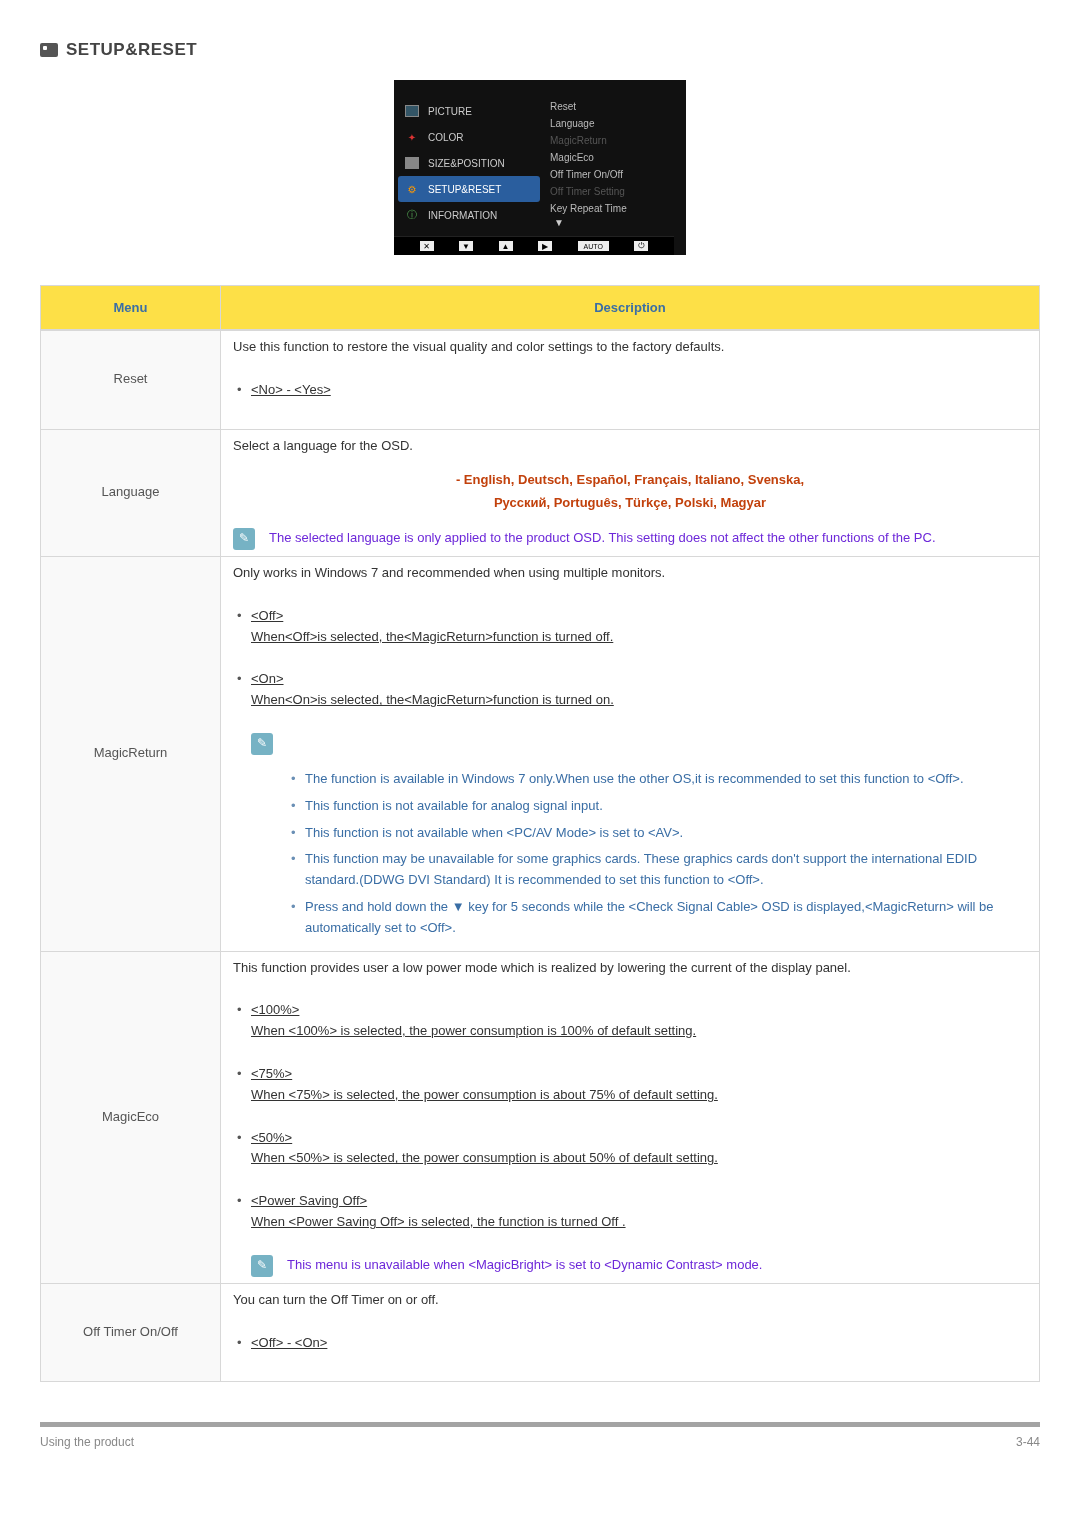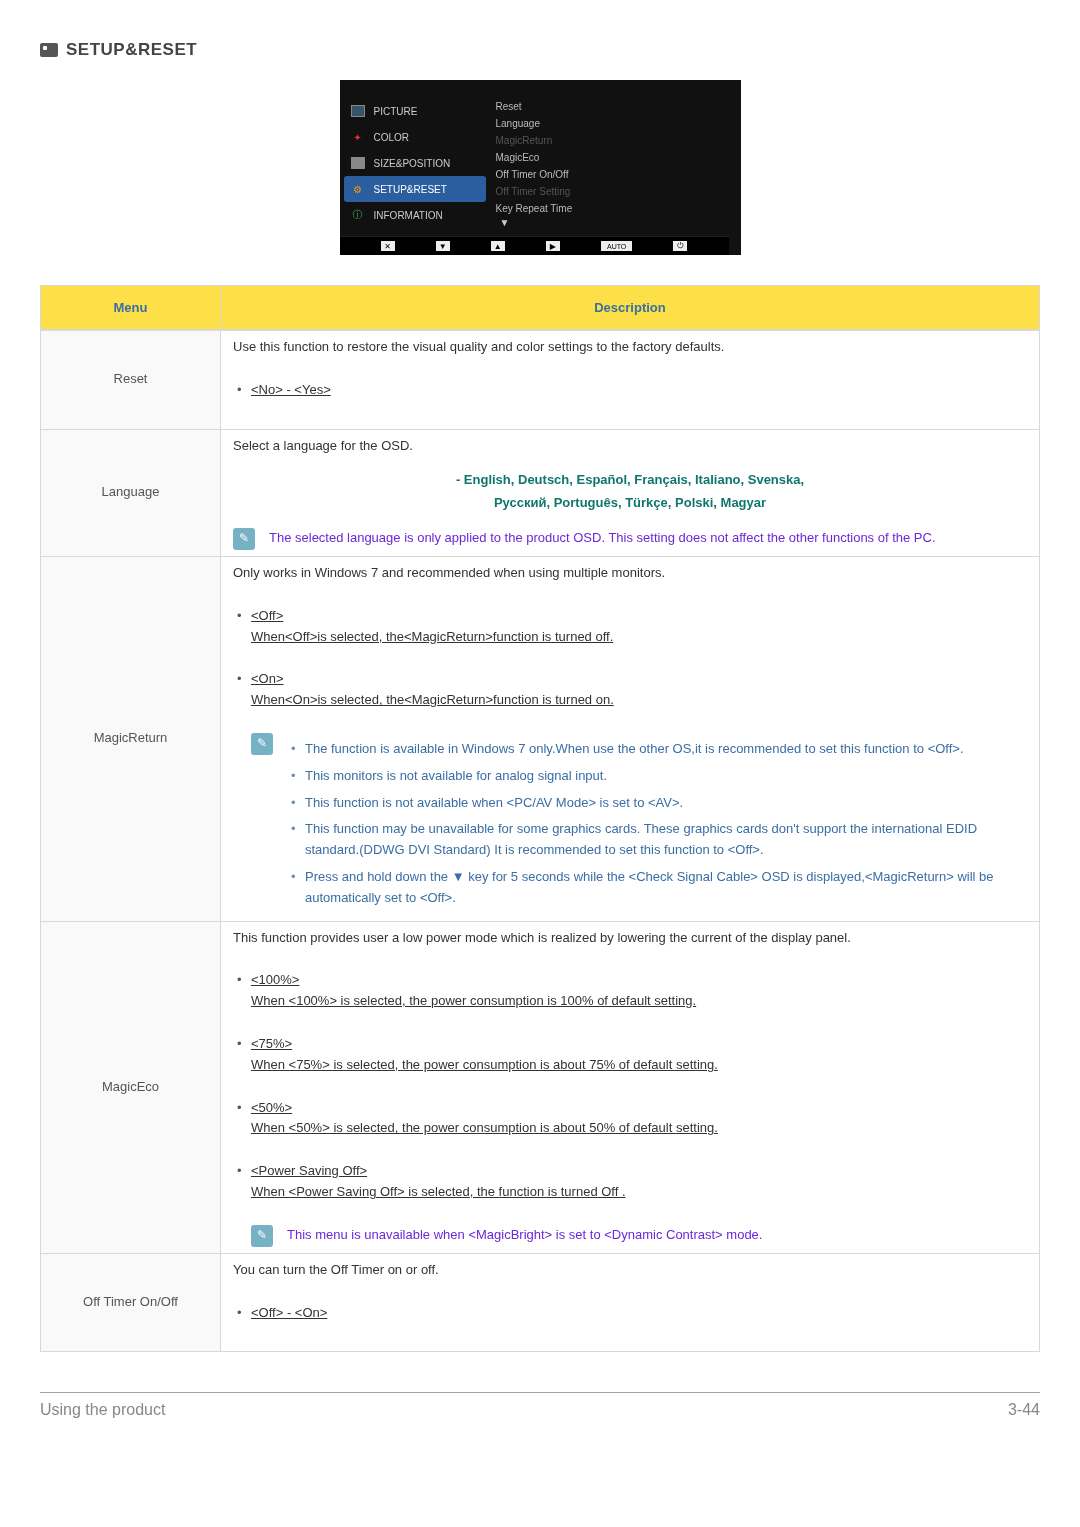--- a/index.html
+++ b/index.html
@@ -39,21 +39,21 @@
     font-weight: bold;
     color: #444;
     letter-spacing: 0.5px;
   }
   .osd-wrap {
     display: flex;
     justify-content: center;
     margin-bottom: 30px;
   }
   .osd {
-    width: 401px;
+    width: 292px;
     background: #111;
     padding: 10px 12px 0 0;
   }
   .osd-body { display: flex; }
   .osd-left {
     width: 150px;
     padding: 8px 0 8px 0;
   }
   .osd-item {
     display: flex;
@@ -138,56 +138,56 @@
   .bullet-list > li { position: relative; padding-left: 18px; margin: 22px 0; text-decoration: underline; }
   .bullet-list > li::before {
     content: "•";
     position: absolute;
     left: 4px;
     color: #555;
   }
   .lang-center {
     text-align: center;
     font-weight: bold;
-    color: #0f766e;
+    color: #c2410c;
     margin: 14px 0;
   }
   .note-row {
     display: flex;
     gap: 14px;
     align-items: flex-start;
     margin-top: 10px;
   }
   .note-row.inset { padding-left: 18px; }
   .note-icon {
     flex: 0 0 22px;
     width: 22px; height: 22px;
     background: #76b2c4;
     border-radius: 3px;
     display: flex; align-items: center; justify-content: center;
     color: #fff;
     font-size: 12px;
   }
   .note-text { color: #6d28d9; flex: 1; }
-  .blue-list { list-style: none; color: #3a6ea5; }
+  .blue-list { list-style: none; color: #3a6ea5; margin-top: 30px; }
   .blue-list > li { position: relative; padding-left: 18px; margin: 6px 0; }
   .blue-list > li::before {
     content: "•";
     position: absolute;
     left: 4px;
     color: #6a8fb5;
   }
   .footer {
     display: flex;
     justify-content: space-between;
     color: #888;
-    font-size: 16px;
+    font-size: 12px;
     margin-top: 40px;
     padding-top: 8px;
-    border-top: 1px solid #a3a3a3;
+    border-top: 5px solid #a3a3a3;
   }
 </style>
 </head>
 <body>
 
 <div class="section-header">
   <span class="section-icon"></span>
   <span class="section-title">SETUP&amp;RESET</span>
 </div>
 
@@ -285,21 +285,21 @@
           </li>
           <li>
             <div>&lt;On&gt;</div>
             <div>When&lt;On&gt;is selected, the&lt;MagicReturn&gt;function is turned on.</div>
           </li>
         </ul>
         <div class="note-row inset">
           <span class="note-icon">✎</span>
           <ul class="blue-list" style="flex:1;">
             <li>The function is available in Windows 7 only.When use the other OS,it is recommended to set this function to &lt;Off&gt;.</li>
-            <li>This monitors is not available for analog signal input.</li>
+            <li>This function is not available for analog signal input.</li>
             <li>This function is not available when &lt;PC/AV Mode&gt; is set to &lt;AV&gt;.</li>
             <li>This function may be unavailable for some graphics cards. These graphics cards don't support the international EDID standard.(DDWG DVI Standard) It is recommended to set this function to &lt;Off&gt;.</li>
             <li>Press and hold down the ▼ key for 5 seconds while the &lt;Check Signal Cable&gt; OSD is displayed,&lt;MagicReturn&gt; will be automatically set to &lt;Off&gt;.</li>
           </ul>
         </div>
       </td>
     </tr>
 
     <tr>
       <td class="menu-cell">MagicEco</td>

